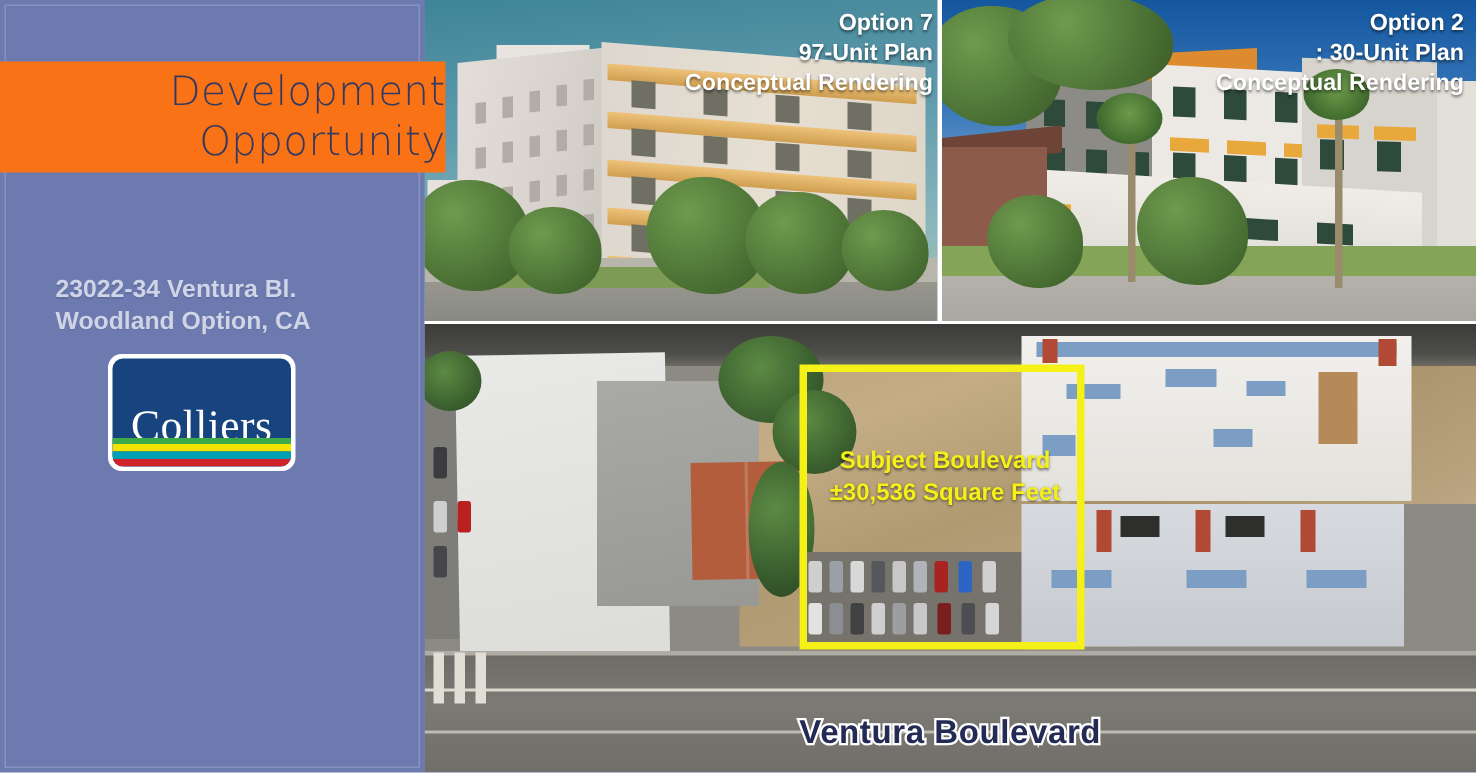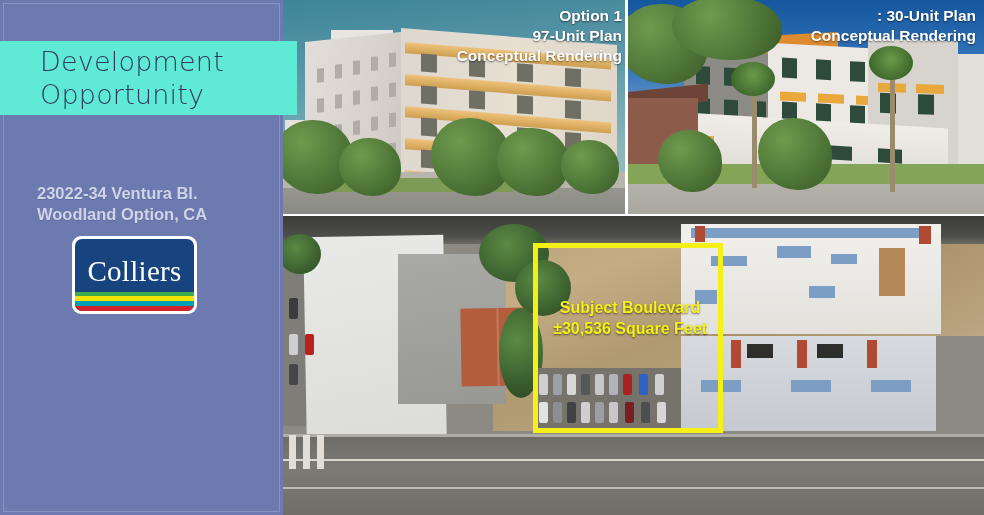--- a/index.html
+++ b/index.html
@@ -25,25 +25,26 @@
   }
   .sidebar-inner-border {
     position: absolute; left: 3px; top: 3px;
     width: 277px; height: 509px;
     border: 1px solid #8892c0;
     pointer-events: none;
   }
   .title-banner {
     position: absolute; left: 0; top: 41px;
     width: 297px; height: 74px;
-    background: #5eead4;
+    background: #f97316;
     z-index: 20;
     display: flex; flex-direction: column;
     justify-content: center;
     padding-left: 40px;
+    text-align: right;
   }
   .title-line {
     font-family: "DejaVu Sans", sans-serif;
     font-weight: 300;
     font-size: 27px;
     line-height: 33px;
     color: #33395f;
     letter-spacing: 0.2px;
     white-space: nowrap;
   }
@@ -73,21 +74,21 @@
     border-radius: 9px;
     padding: 3px;
   }
   .logo-inner {
     width: 100%; height: 100%;
     background: #17447f;
     border-radius: 7px;
     overflow: hidden;
     position: relative;
     display: flex;
-    align-items: flex-start;
+    align-items: center;
     justify-content: center;
   }
   .logo-word {
     font-family: "Liberation Serif", serif;
     color: #ffffff;
     font-size: 29px;
     line-height: 1;
     margin-top: 18px;
     letter-spacing: 0.3px;
   }
@@ -486,34 +487,36 @@
         <span class="xwalk" style="left:34px;top:-2px"></span>
       </div>
 
       <div class="yellow-box" style="left:250px;top:27px;width:190px;height:190px;position:absolute;"></div>
     </div>
 
     <div class="divider-h" style="left:0;top:214px;width:701px;"></div>
     <div class="divider-v" style="left:342px;top:0;width:3px;height:214px;"></div>
 
     <div class="opt-label" style="right:362px;top:6px;">
-      <div>Option 1</div>
+      <div>Option 7</div>
       <div>97-Unit Plan</div>
       <div>Conceptual Rendering</div>
     </div>
     <div class="opt-label" style="right:8px;top:6px;">
+      <div>Option 2</div>
       <div>: 30-Unit Plan</div>
       <div>Conceptual Rendering</div>
     </div>
 
     <div class="subject-label" style="left:257px;top:297px;width:180px;">
       <div>Subject Boulevard</div>
       <div>±30,536 Square Feet</div>
     </div>
 
+    <div class="street-label">Ventura Boulevard</div>
   </div>
 
   <div class="sidebar">
     <div class="sidebar-inner-border"></div>
 
     <div class="address-block">
       <div class="address-line">23022-34 Ventura Bl.</div>
       <div class="address-line">Woodland Option, CA</div>
     </div>
 

